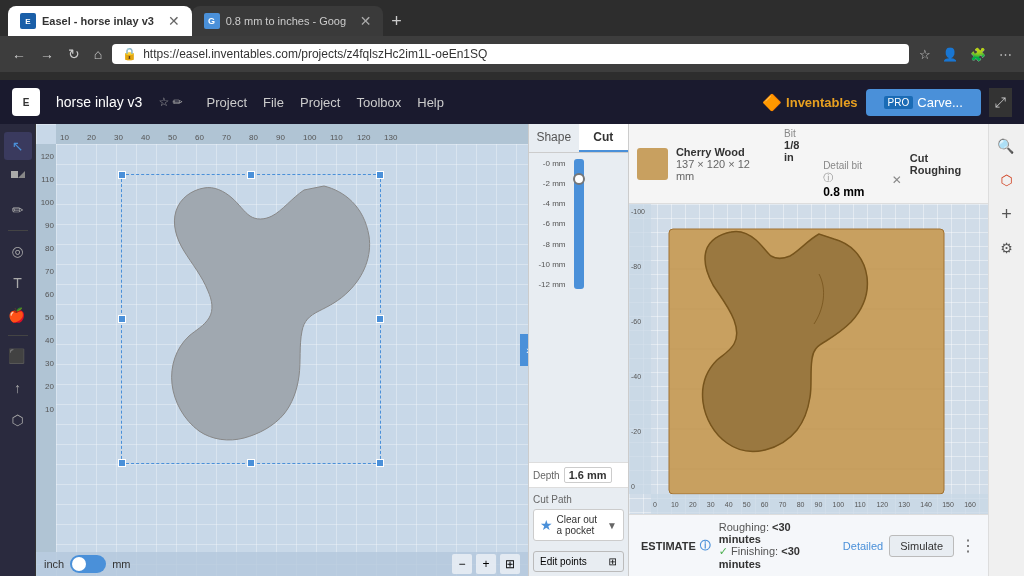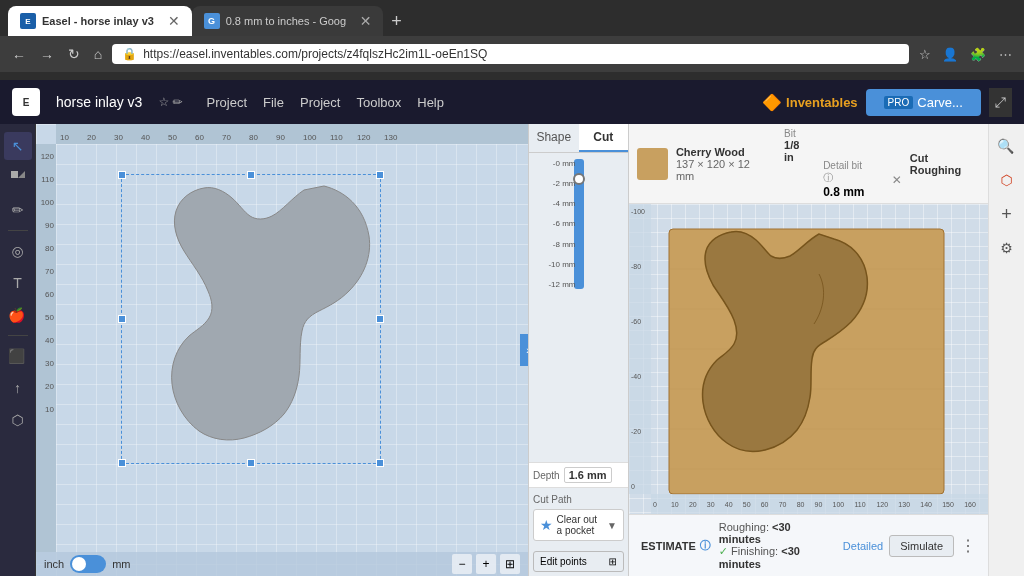--- a/index.html
+++ b/index.html
@@ -272,21 +272,21 @@
         <div class="cut-tab active">Cut</div>
       </div>
 
       <div style="display:flex;flex-direction:column;align-items:center;padding:6px 4px;flex:1;overflow:hidden;">
         <div style="display:flex;width:90px;height:130px;position:relative;justify-content:center;">
 
           <div style="width:10px;height:130px;background:#4a90d9;border-radius:3px;position:absolute;left:50%;transform:translateX(-50%);"></div>
 
           <div style="width:12px;height:12px;background:white;border:2px solid #777;border-radius:50%;position:absolute;left:50%;transform:translateX(-50%);top:14px;z-index:3;"></div>
 
-          <div style="position:absolute;right:48px;top:0;height:130px;display:flex;flex-direction:column;justify-content:space-between;align-items:flex-end;">
+          <div style="position:absolute;right:58px;top:0;height:130px;display:flex;flex-direction:column;justify-content:space-between;align-items:flex-end;">
             <span style="font-size:8px;color:#555;">-0 mm</span>
             <span style="font-size:8px;color:#555;">-2 mm</span>
             <span style="font-size:8px;color:#555;">-4 mm</span>
             <span style="font-size:8px;color:#555;">-6 mm</span>
             <span style="font-size:8px;color:#555;">-8 mm</span>
             <span style="font-size:8px;color:#555;">-10 mm</span>
             <span style="font-size:8px;color:#555;">-12 mm</span>
           </div>
         </div>
       </div>

